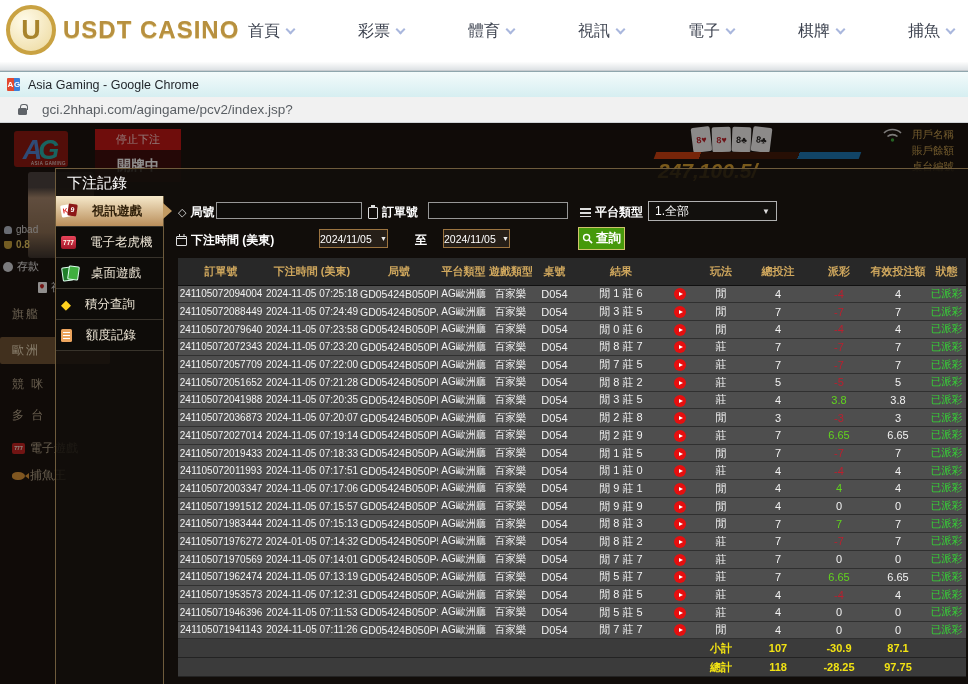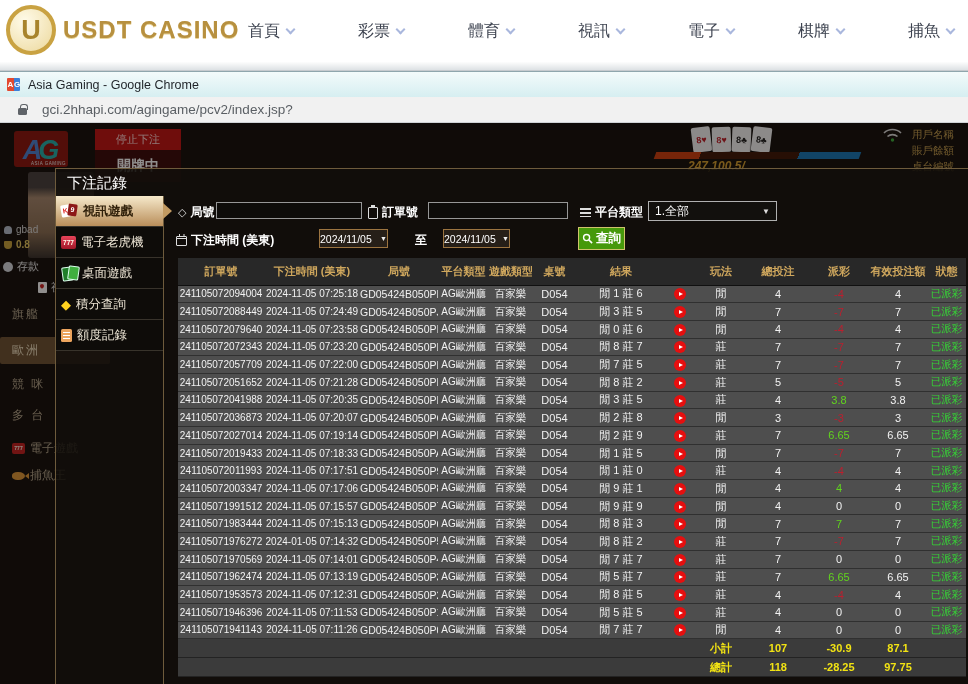--- a/index.html
+++ b/index.html
@@ -77,32 +77,32 @@
   .ic-fish::before { content:""; position:absolute; right:-4px; top:1px; border-left:4px solid #e09a3a; border-top:3px solid transparent; border-bottom:3px solid transparent; transform:rotate(180deg); }
 
   .bg-cards { position:absolute; left:692px; top:4px; display:flex; gap:1px; z-index:1; }
   .pcard { width:19px; height:25px; background:#f8f8f8; border-radius:2px; font-size:9px; font-weight:bold;
     display:flex; align-items:center; justify-content:center; box-shadow:0 1px 2px rgba(0,0,0,.6); }
   .pcard.red { color:#c0202a; } .pcard.blk { color:#222; }
   .pcard:nth-child(1){ transform:rotate(-7deg); } .pcard:nth-child(2){ transform:rotate(-2deg); }
   .pcard:nth-child(3){ transform:rotate(2deg); } .pcard:nth-child(4){ transform:rotate(7deg); }
   .bg-progress { position:absolute; left:655px; top:29px; width:205px; height:7px; z-index:1;
     background:linear-gradient(90deg,#d04010 0 22%, #401808 22% 70%, #1878b8 70% 100%); transform:skewX(-20deg); }
-  .bg-jackpot { position:absolute; left:688px; top:36px; color:#d8a030; font-size:12px; font-weight:bold; font-style:italic; z-index:1; }
+  .bg-jackpot { position:absolute; left:658px; top:36px; color:#d8a030; font-size:21px; font-weight:bold; font-style:italic; z-index:1; }
   .bg-wifi { position:absolute; left:882px; top:4px; z-index:1; }
   .bg-info { position:absolute; left:912px; top:3px; z-index:1; }
   .bg-info div { color:#c8a050; font-size:10.5px; line-height:16px; white-space:nowrap; }
 
   
   .panel { position:absolute; left:55px; top:45px; width:913px; height:516px;
     background:rgba(18,14,10,0.86); border:1px solid #6e5b3c; border-right:none; border-bottom:none; z-index:3; }
   .panel-title { height:27px; line-height:27px; padding-left:11px; color:#fff; font-size:15px; }
 
   .menu { position:absolute; left:0; top:27px; width:108px; height:488px; border-right:1px solid #6e5b3c; }
-  .menu-item { height:31px; display:flex; align-items:center; gap:5px; padding-left:5px;
+  .menu-item { height:31px; display:flex; align-items:center; gap:14px; padding-left:5px;
     background:#0e0c09; border-bottom:1px solid #38332b; color:#ece4d4; font-size:12.5px;
     position:relative; cursor:pointer; }
   .menu-item.selected { background:linear-gradient(180deg,#f6e9cb,#b98e5a); color:#30200a; font-weight:bold; }
   .menu-item.selected::after { content:""; position:absolute; right:-9px; top:50%; margin-top:-8px;
     border-left:9px solid #c29a62; border-top:8px solid transparent; border-bottom:8px solid transparent; z-index:4; }
 
   .ic-vcards { width:17px; height:15px; position:relative; flex:none; }
   .ic-vcards::before { content:"K"; position:absolute; left:0; top:1px; width:9px; height:12px; background:#fff;
     border-radius:1.5px; transform:rotate(-10deg); color:#d22; font-size:7px; line-height:12px; text-align:center; font-weight:bold; }
   .ic-vcards::after { content:"9"; position:absolute; left:7px; top:0; width:9px; height:12px; background:#8c1818;

